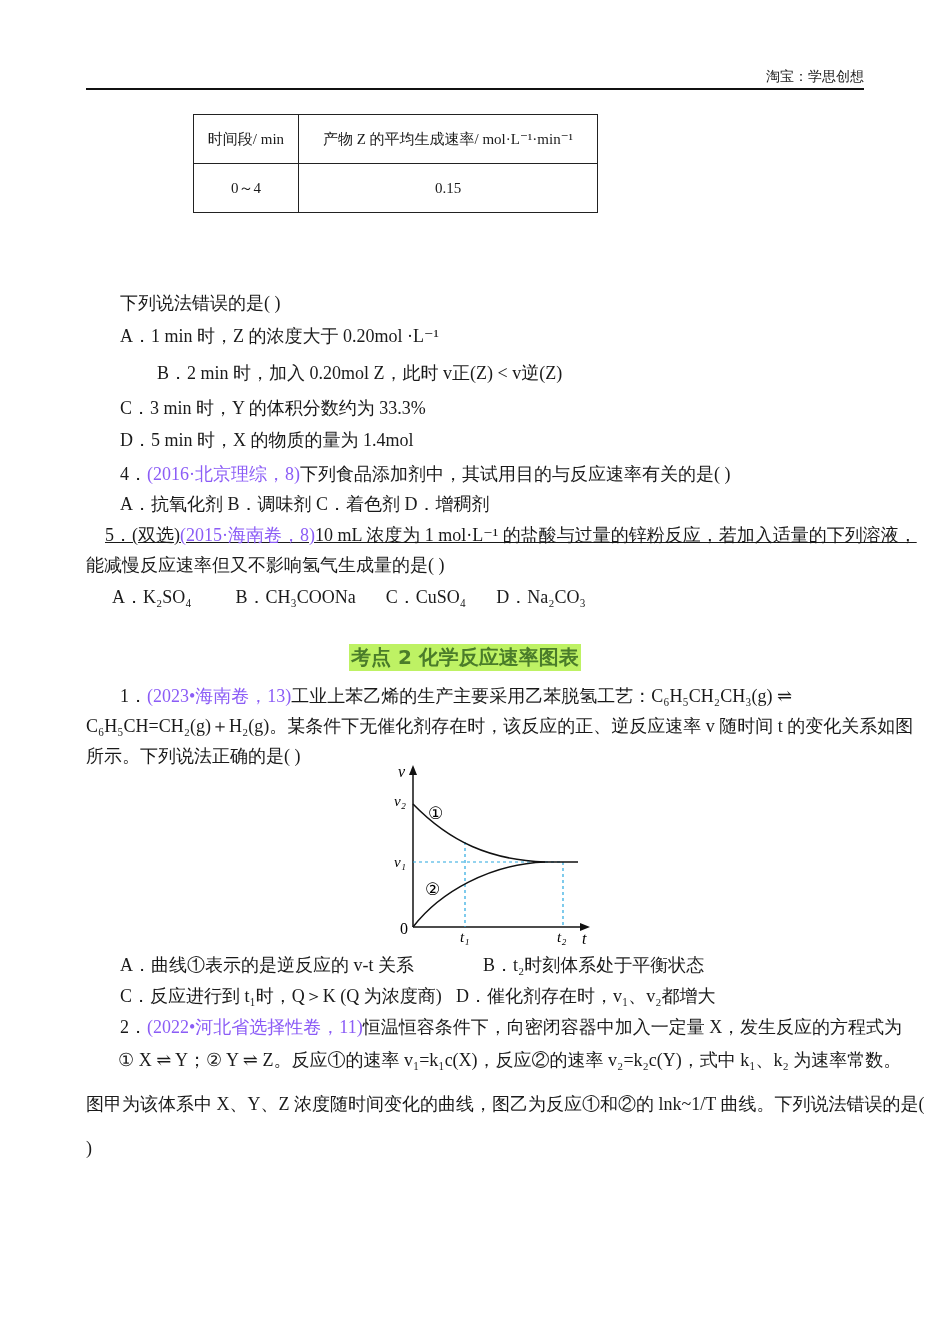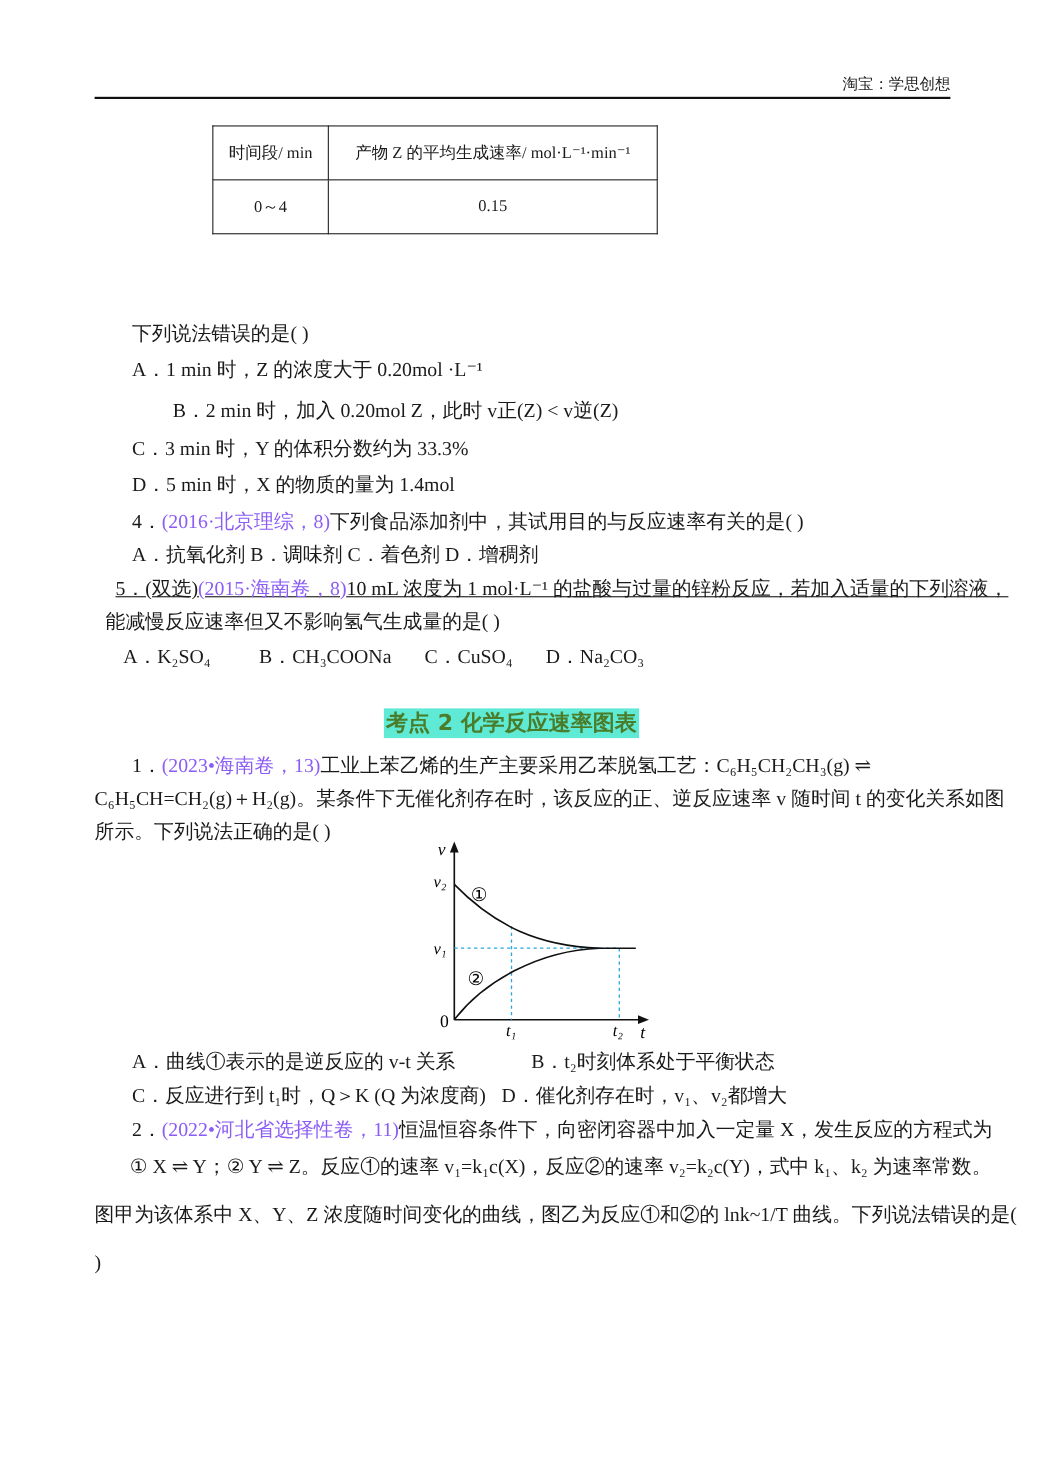--- a/index.html
+++ b/index.html
@@ -6,21 +6,21 @@
   body { width:950px; height:1344px; position:relative; font-family:"Liberation Serif", "DejaVu Serif", serif; color:#1a1a1a; overflow:hidden; }
   .header-text { position:absolute; top:68px; right:86px; font-size:14px; font-family:Liberation Mono, monospace; color:#222; }
   .header-rule { position:absolute; top:88px; left:86px; width:778px; height:2px; background:#111; }
   table.rates { position:absolute; left:193px; top:114px; border-collapse:collapse; font-size:15px; }
   table.rates td, table.rates th { border:1.5px solid #222; text-align:center; font-weight:normal; height:42px; padding:3px 8px; }
   table.rates th { height:42px; }
   .col1 { width:88px; }
   .col2 { width:282px; }
   .line { position:absolute; font-size:18px; white-space:nowrap; }
   .cite { color:#8b5cf6; }
-  .heading { position:absolute; left:349px; top:644px; background:#5eead4; color:#4a7c2a; font-weight:bold; font-size:20px; padding:0 2px; font-family:"DejaVu Sans", sans-serif; }
+  .heading { position:absolute; left:349px; top:644px; background:#bef264; color:#4a7c2a; font-weight:bold; font-size:20px; padding:0 2px; font-family:"DejaVu Sans", sans-serif; }
   .chart { position:absolute; left:380px; top:762px; }
 </style>
 </head>
 <body>
 
 <div class="header-text">淘宝：学思创想</div>
 <div class="header-rule"></div>
 
 <table class="rates">
   <tbody>
@@ -42,21 +42,21 @@
 <div class="line" style="left:120px;top:428px;">D．5 min 时，X 的物质的量为 1.4mol</div>
 
 <div class="line" style="left:120px;top:462px;">
   <span>4．</span><span class="cite">(2016·北京理综，8)</span><span>下列食品添加剂中，其试用目的与反应速率有关的是(   )</span>
 </div>
 <div class="line" style="left:120px;top:492px;">A．抗氧化剂   B．调味剂   C．着色剂  D．增稠剂</div>
 
 <div class="line" style="left:105px;top:523px;text-decoration:underline;">
   <span>5．(双选)</span><span class="cite">(2015·海南卷，8)</span><span>10 mL 浓度为 1 mol·L⁻¹ 的盐酸与过量的锌粉反应，若加入适量的下列溶液，</span>
 </div>
-<div class="line" style="left:96px;top:553px;">能减慢反应速率但又不影响氢气生成量的是(        )</div>
+<div class="line" style="left:86px;top:553px;">能减慢反应速率但又不影响氢气生成量的是(        )</div>
 <div class="line" style="left:112px;top:585px;">
   <span style="margin-right:44px;">A．K₂SO₄</span><span style="margin-right:30px;">B．CH₃COONa</span><span style="margin-right:30px;">C．CuSO₄</span><span>D．Na₂CO₃</span>
 </div>
 
 <div class="heading">考点 2  化学反应速率图表</div>
 
 <div class="line" style="left:120px;top:684px;">
   <span>1．</span><span class="cite">(2023•海南卷，13)</span><span>工业上苯乙烯的生产主要采用乙苯脱氢工艺：C₆H₅CH₂CH₃(g) ⇌</span>
 </div>
 <div class="line" style="left:86px;top:714px;">C₆H₅CH=CH₂(g)＋H₂(g)。某条件下无催化剂存在时，该反应的正、逆反应速率 v 随时间 t 的变化关系如图</div>

